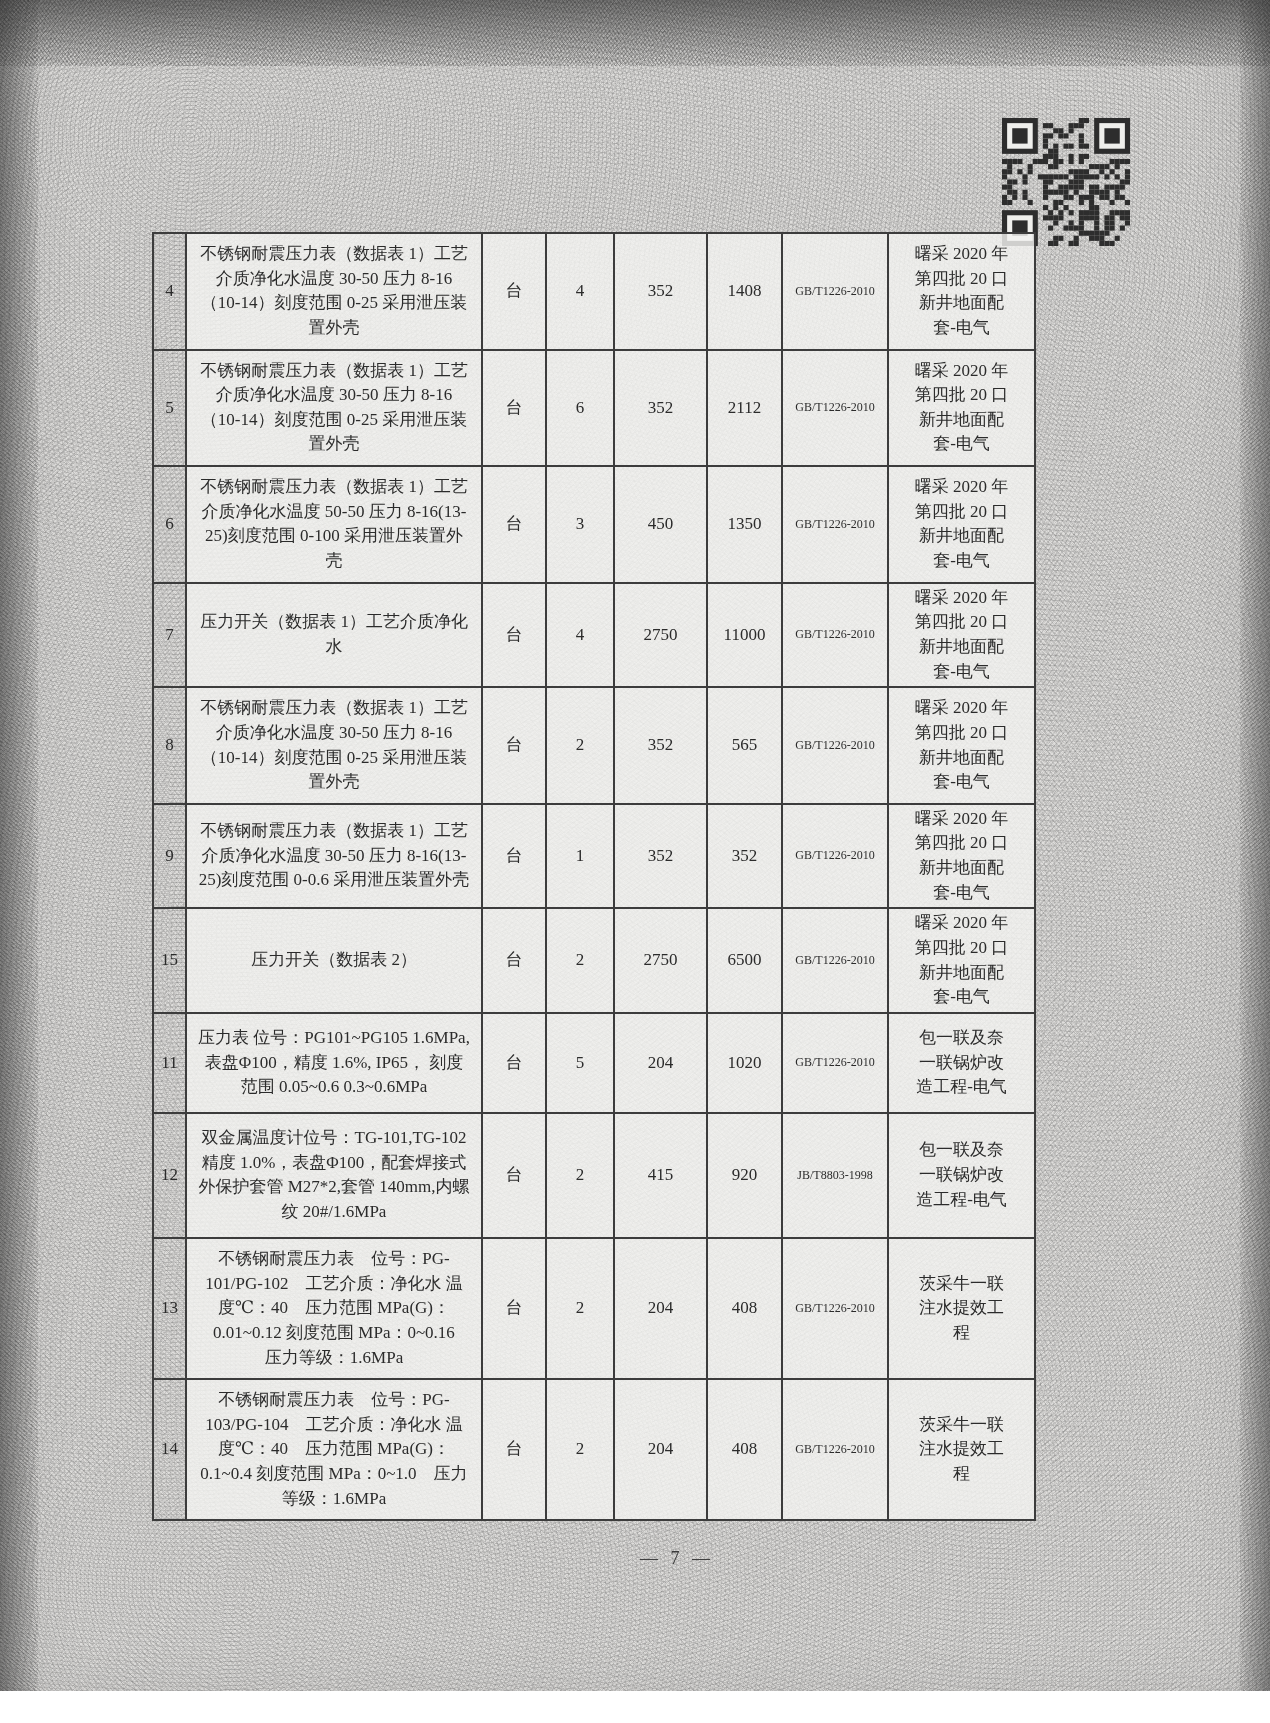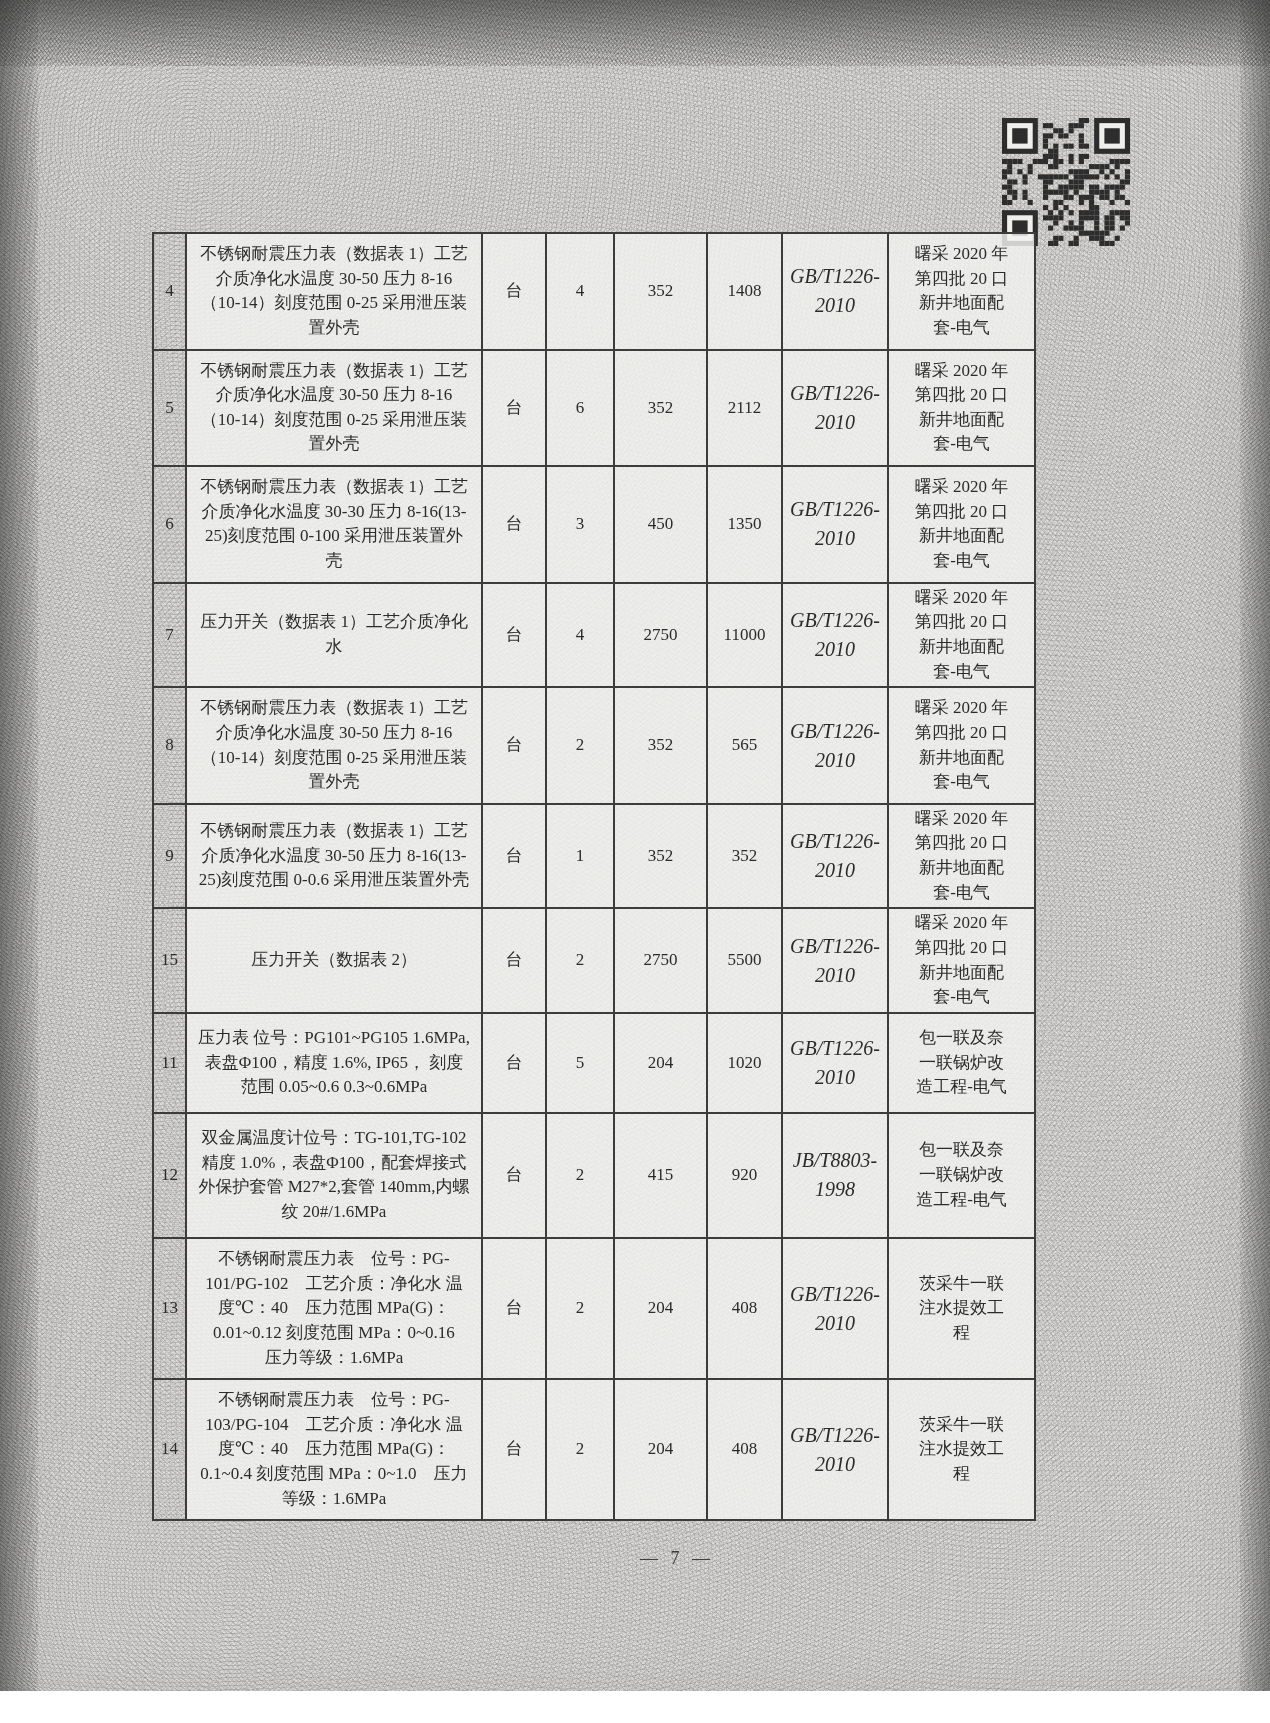--- a/index.html
+++ b/index.html
@@ -61,21 +61,21 @@
     font-size:17px;line-height:1.45;
     padding:2px 6px;
     background:rgba(243,243,240,.82);
     word-break:break-word;
   }
   table.main td.no{
     background:transparent;
     font-size:17px;
   }
   table.main td.desc{padding:8px 10px;}
-  table.main td.std{font-size:20px;font-style:italic;}
+  table.main td.std{font-size:12px;}
   table.main td.proj{font-size:17px;padding:2px 22px;}
   
   tr.r0 {height:105px;} tr.r1 {height:95px;} tr.r2 {height:98px;}
   tr.r3 {height:68px;}  tr.r4 {height:97px;} tr.r5 {height:95px;}
   tr.r6 {height:65px;}  tr.r7 {height:100px;} tr.r8 {height:125px;}
   tr.r9 {height:132px;} tr.r10{height:128px;}
   
   .page-number{
     position:absolute;left:597px;top:1548px;width:160px;
     text-align:center;font-size:18px;color:#3a3a3a;letter-spacing:4px;
@@ -337,21 +337,21 @@
       <td class="desc">不锈钢耐震压力表（数据表 1）工艺介质净化水温度 30-50 压力 8-16（10-14）刻度范围 0-25 采用泄压装置外壳</td>
       <td>台</td>
       <td>6</td>
       <td>352</td>
       <td>2112</td>
       <td class="std">GB/T1226-2010</td>
       <td class="proj">曙采 2020 年第四批 20 口新井地面配套-电气</td>
     </tr>
     <tr class="r2">
       <td class="no">6</td>
-      <td class="desc">不锈钢耐震压力表（数据表 1）工艺介质净化水温度 30-30 压力 8-16(13-25)刻度范围 0-100 采用泄压装置外壳</td>
+      <td class="desc">不锈钢耐震压力表（数据表 1）工艺介质净化水温度 50-50 压力 8-16(13-25)刻度范围 0-100 采用泄压装置外壳</td>
       <td>台</td>
       <td>3</td>
       <td>450</td>
       <td>1350</td>
       <td class="std">GB/T1226-2010</td>
       <td class="proj">曙采 2020 年第四批 20 口新井地面配套-电气</td>
     </tr>
     <tr class="r3">
       <td class="no">7</td>
       <td class="desc">压力开关（数据表 1）工艺介质净化水</td>
@@ -381,21 +381,21 @@
       <td>352</td>
       <td class="std">GB/T1226-2010</td>
       <td class="proj">曙采 2020 年第四批 20 口新井地面配套-电气</td>
     </tr>
     <tr class="r6">
       <td class="no">15</td>
       <td class="desc">压力开关（数据表 2）</td>
       <td>台</td>
       <td>2</td>
       <td>2750</td>
-      <td>5500</td>
+      <td>6500</td>
       <td class="std">GB/T1226-2010</td>
       <td class="proj">曙采 2020 年第四批 20 口新井地面配套-电气</td>
     </tr>
     <tr class="r7">
       <td class="no">11</td>
       <td class="desc">压力表 位号：PG101~PG105 1.6MPa,表盘Φ100，精度 1.6%, IP65， 刻度范围 0.05~0.6 0.3~0.6MPa</td>
       <td>台</td>
       <td>5</td>
       <td>204</td>
       <td>1020</td>

